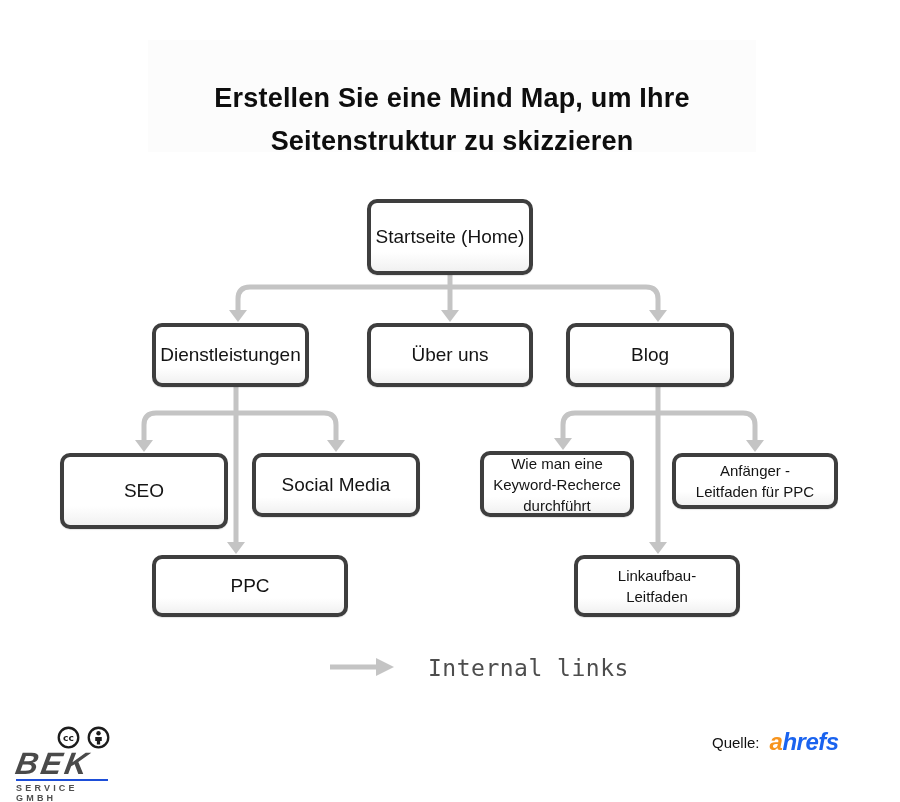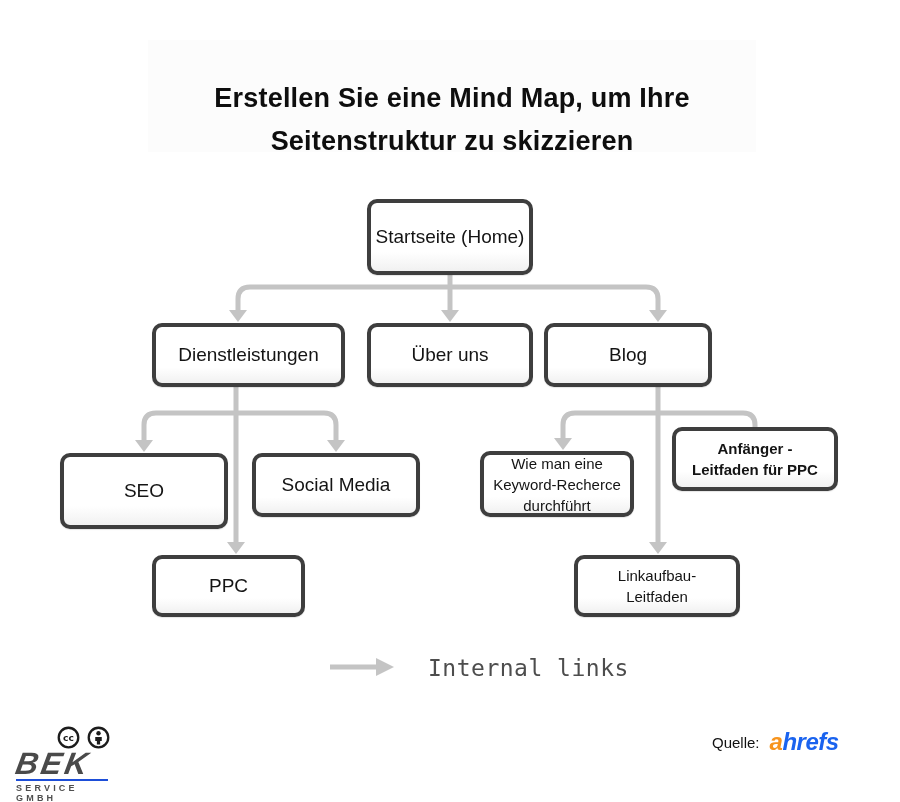--- a/index.html
+++ b/index.html
@@ -56,28 +56,28 @@
     display: flex; align-items: center; justify-content: center;
     text-align: center;
     color: #141414;
     font-size: 19px;
     line-height: 1.3;
     white-space: pre-line;
   }
   .node.small { font-size: 15px; line-height: 1.4; }
 
   .n-startseite       { left: 367px; top: 193px; width: 166px; height: 76px; margin-top: 6px; }
-  .n-dienstleistungen { left: 152px; top: 323px; width: 193px; height: 64px; }
+  .n-dienstleistungen { left: 152px; top: 323px; width: 157px; height: 64px; }
   .n-ueber-uns        { left: 367px; top: 323px; width: 166px; height: 64px; }
-  .n-blog             { left: 544px; top: 323px; width: 168px; height: 64px; }
+  .n-blog             { left: 566px; top: 323px; width: 168px; height: 64px; }
   .n-seo              { left:  60px; top: 453px; width: 168px; height: 76px; }
   .n-social-media     { left: 252px; top: 453px; width: 168px; height: 64px; }
   .n-keyword          { left: 480px; top: 451px; width: 154px; height: 66px; }
-  .n-anfaenger        { left: 672px; top: 427px; width: 166px; height: 64px; font-weight: bold; }
-  .n-ppc              { left: 152px; top: 555px; width: 153px; height: 62px; text-align: center; }
+  .n-anfaenger        { left: 672px; top: 453px; width: 166px; height: 56px; }
+  .n-ppc              { left: 152px; top: 555px; width: 196px; height: 62px; text-align: center; }
   .n-linkaufbau       { left: 574px; top: 555px; width: 166px; height: 62px; }
 
   
   .legend {
     position: absolute;
     left: 330px; top: 655px;
     display: flex; align-items: flex-start;
     gap: 32px;
     z-index: 2;
   }

